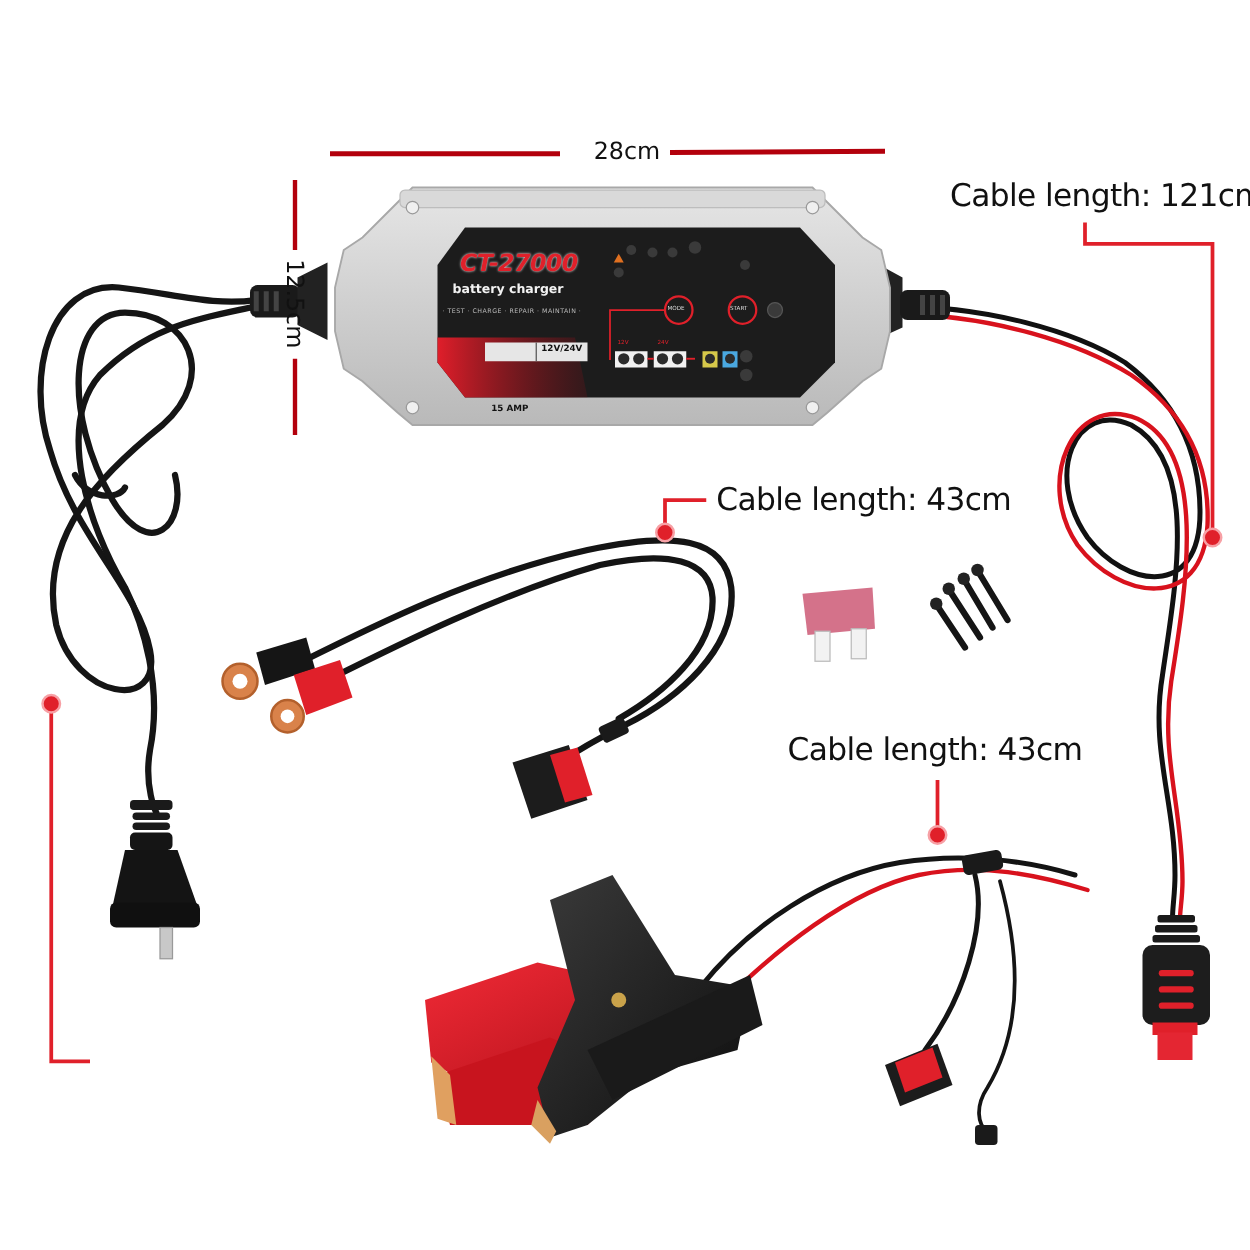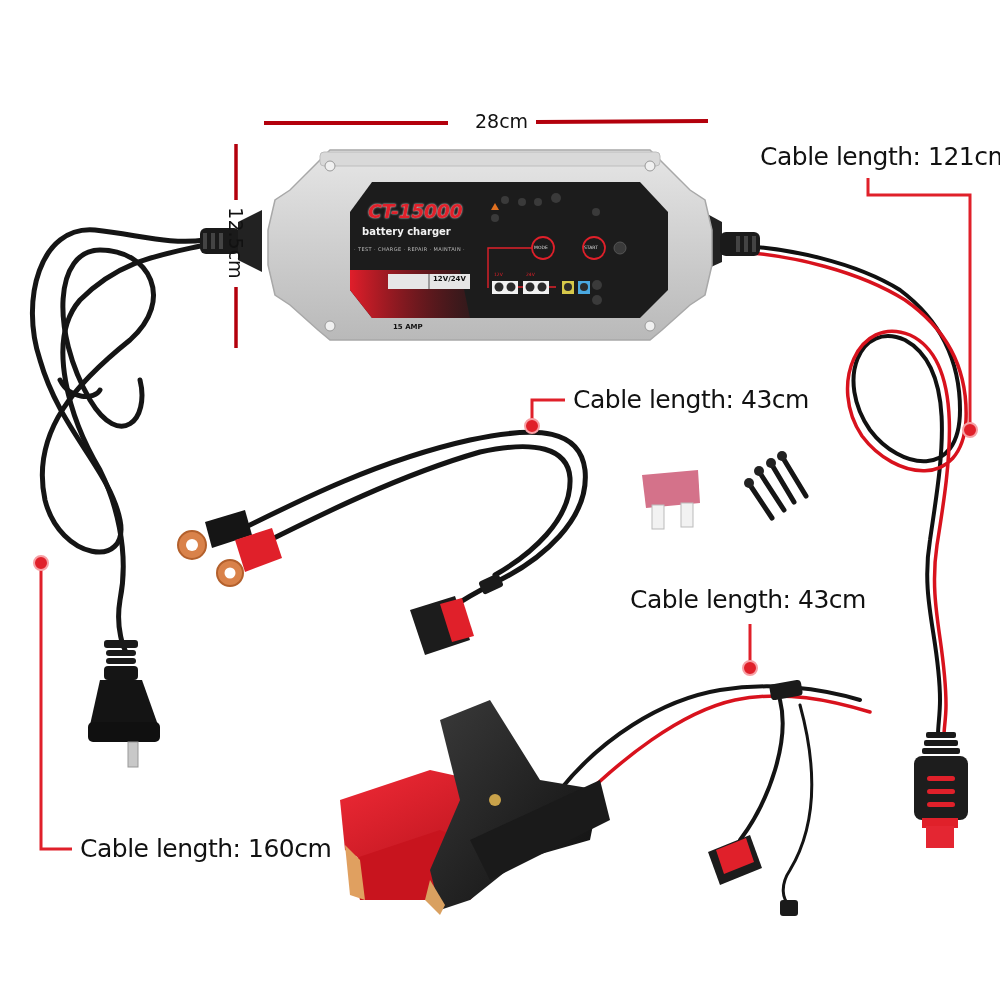--- a/index.html
+++ b/index.html
@@ -210,31 +210,30 @@
       <path d="M750,624 L750,666"></path>
     </g>
     <circle cx="750" cy="668" r="7" fill="#e0202a" stroke="#f7a0a5" stroke-width="2"></circle>
 
     <g fill="none" stroke="#e0202a" stroke-width="3">
       <path d="M41,564 L41,849 L72,849"></path>
     </g>
     <circle cx="41" cy="563" r="7" fill="#e0202a" stroke="#f7a0a5" stroke-width="2"></circle>
   </svg>
 
-  <div style="position:absolute; left:368px; top:200px; font-family:'DejaVu Sans',sans-serif; font-weight:bold; font-style:italic; font-size:19px; color:#e0202a; letter-spacing:-0.5px; text-shadow:0 0 2px #ffffff;">CT-15000</div>
+  <div style="position:absolute; left:368px; top:200px; font-family:'DejaVu Sans',sans-serif; font-weight:bold; font-style:italic; font-size:19px; color:#e0202a; letter-spacing:-0.5px; text-shadow:0 0 2px #ffffff;">CT-27000</div>
   <div style="position:absolute; left:362px; top:226px; font-family:'DejaVu Sans',sans-serif; font-weight:bold; font-size:10px; color:#f2f2f2;">battery charger</div>
   <div style="position:absolute; left:354px; top:246px; font-family:'DejaVu Sans',sans-serif; font-size:5px; color:#bbbbbb; letter-spacing:0.4px;">· TEST · CHARGE · REPAIR · MAINTAIN ·</div>
   <div style="position:absolute; left:393px; top:275px; font-family:'DejaVu Sans',sans-serif; font-weight:bold; font-size:7px; color:#111111;margin-top:48px;">15 AMP</div>
   <div style="position:absolute; left:433px; top:275px; font-family:'DejaVu Sans',sans-serif; font-weight:bold; font-size:7px; color:#111111;">12V/24V</div>
   <div style="position:absolute; left:534px; top:245px; font-family:'DejaVu Sans',sans-serif; font-size:4.5px; color:#dddddd;">MODE</div>
   <div style="position:absolute; left:584px; top:245px; font-family:'DejaVu Sans',sans-serif; font-size:4.5px; color:#dddddd;">START</div>
   <div style="position:absolute; left:494px; top:272px; font-family:'DejaVu Sans',sans-serif; font-size:4.5px; color:#e0202a;">12V</div>
   <div style="position:absolute; left:526px; top:272px; font-family:'DejaVu Sans',sans-serif; font-size:4.5px; color:#e0202a;">24V</div>
 
   <div class="dim-label" style="left:475px; top:110px;">28cm</div>
   <div class="dim-label" style="left:200px; top:232px; transform:rotate(90deg); transform-origin:center center;">12.5cm</div>
 
   <div class="label" style="left:760px; top:142px;">Cable length: 121cm</div>
   <div class="label" style="left:573px; top:385px;">Cable length: 43cm</div>
   <div class="label" style="left:630px; top:585px;">Cable length: 43cm</div>
-  <div class="label" style="left:80px; top:834px;">Cable length: 160cm</div>
 
 </div>
 
 </body></html>

